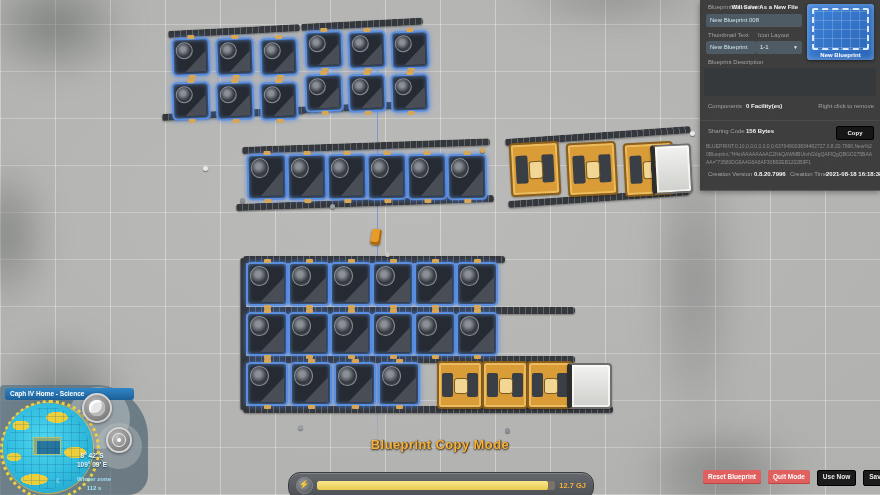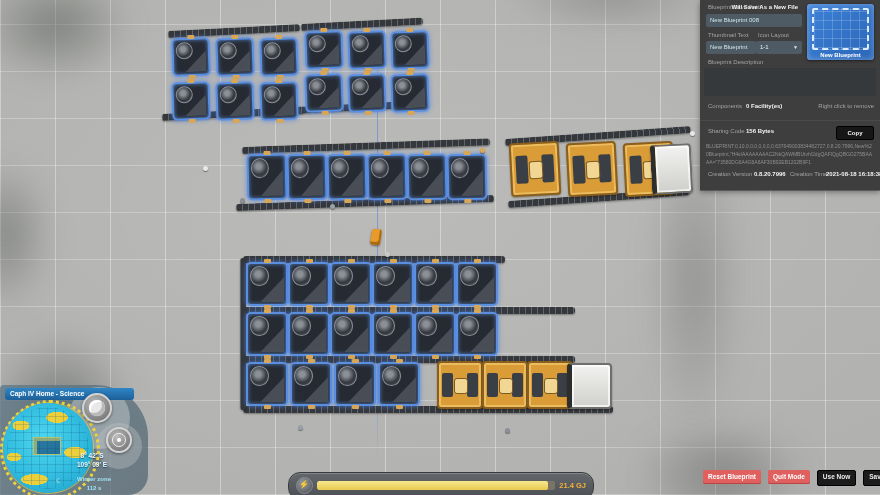--- a/index.html
+++ b/index.html
@@ -375,20 +375,21 @@
       <div class="dot" style="left: 330px; top: 204px; background: rgb(154, 160, 168);"></div>
       <div class="dot" style="left: 298px; top: 425px; background: rgb(154, 160, 168);"></div>
       <div class="dot" style="left: 505px; top: 428px; background: rgb(139, 144, 150);"></div>
       <div class="dot" style="left: 480px; top: 148px; background: rgb(217, 166, 83);"></div>
       <div class="dot" style="left: 690px; top: 131px; background: rgb(232, 232, 232);"></div>
       <div class="dot" style="left: 240px; top: 198px; background: rgb(139, 144, 150);"></div>
       <div class="dot" style="left: 385px; top: 252px; background: rgb(200, 202, 204);"></div>
       <div class="mecha" style="left: 371px; top: 229px;"></div>
     </div>
 
+  <div class="banner">Blueprint Copy Mode</div>
 
   <div class="bp-panel">
     <div class="lbl" style="left:8px;top:4px;">Blueprint Save Path</div>
     <div class="val" style="right:82px;top:4px;">Will Save As a New File</div>
     <div class="bp-input" style="left:6px;top:14px;width:92px;">New Blueprint 008</div>
     <div class="lbl" style="left:8px;top:32px;">Thumbnail Text</div>
     <div class="lbl" style="left:58px;top:32px;">Icon Layout</div>
     <div class="bp-input" style="left:6px;top:41px;width:46px;">New Blueprint</div>
     <div class="bp-drop" style="left:56px;top:41px;width:38px;">
       <span>1-1</span>
@@ -449,16 +450,16 @@
       <div>Winter zone</div>
       <div>112 s</div>
     </div>
   </div>
 
   <div class="energy">
     <div class="eicon">⚡</div>
     <div class="track">
       <div class="fill" id="energy-fill" style="width: 97%;"></div>
     </div>
-    <div class="eval">21.4 GJ</div>
+    <div class="eval">12.7 GJ</div>
   </div>
 
 </div>
 
 </body></html>

